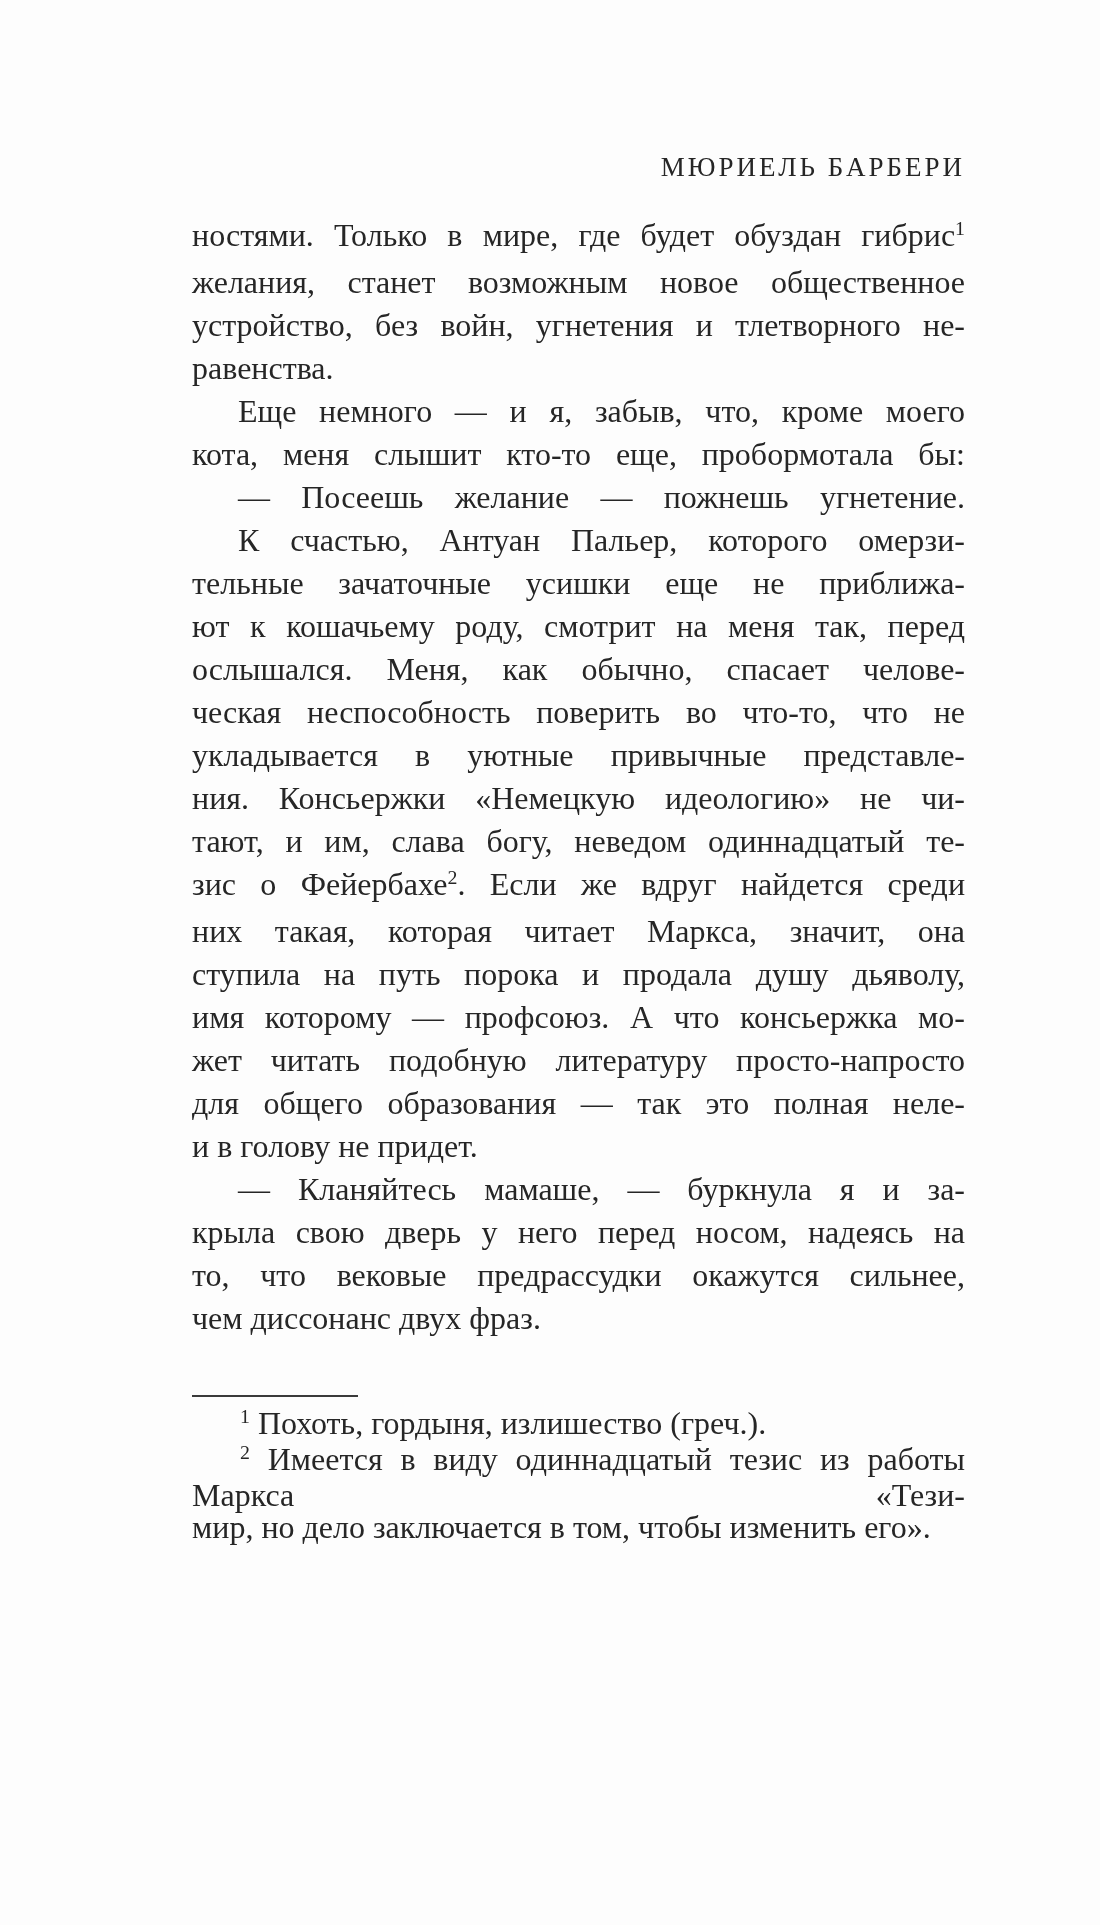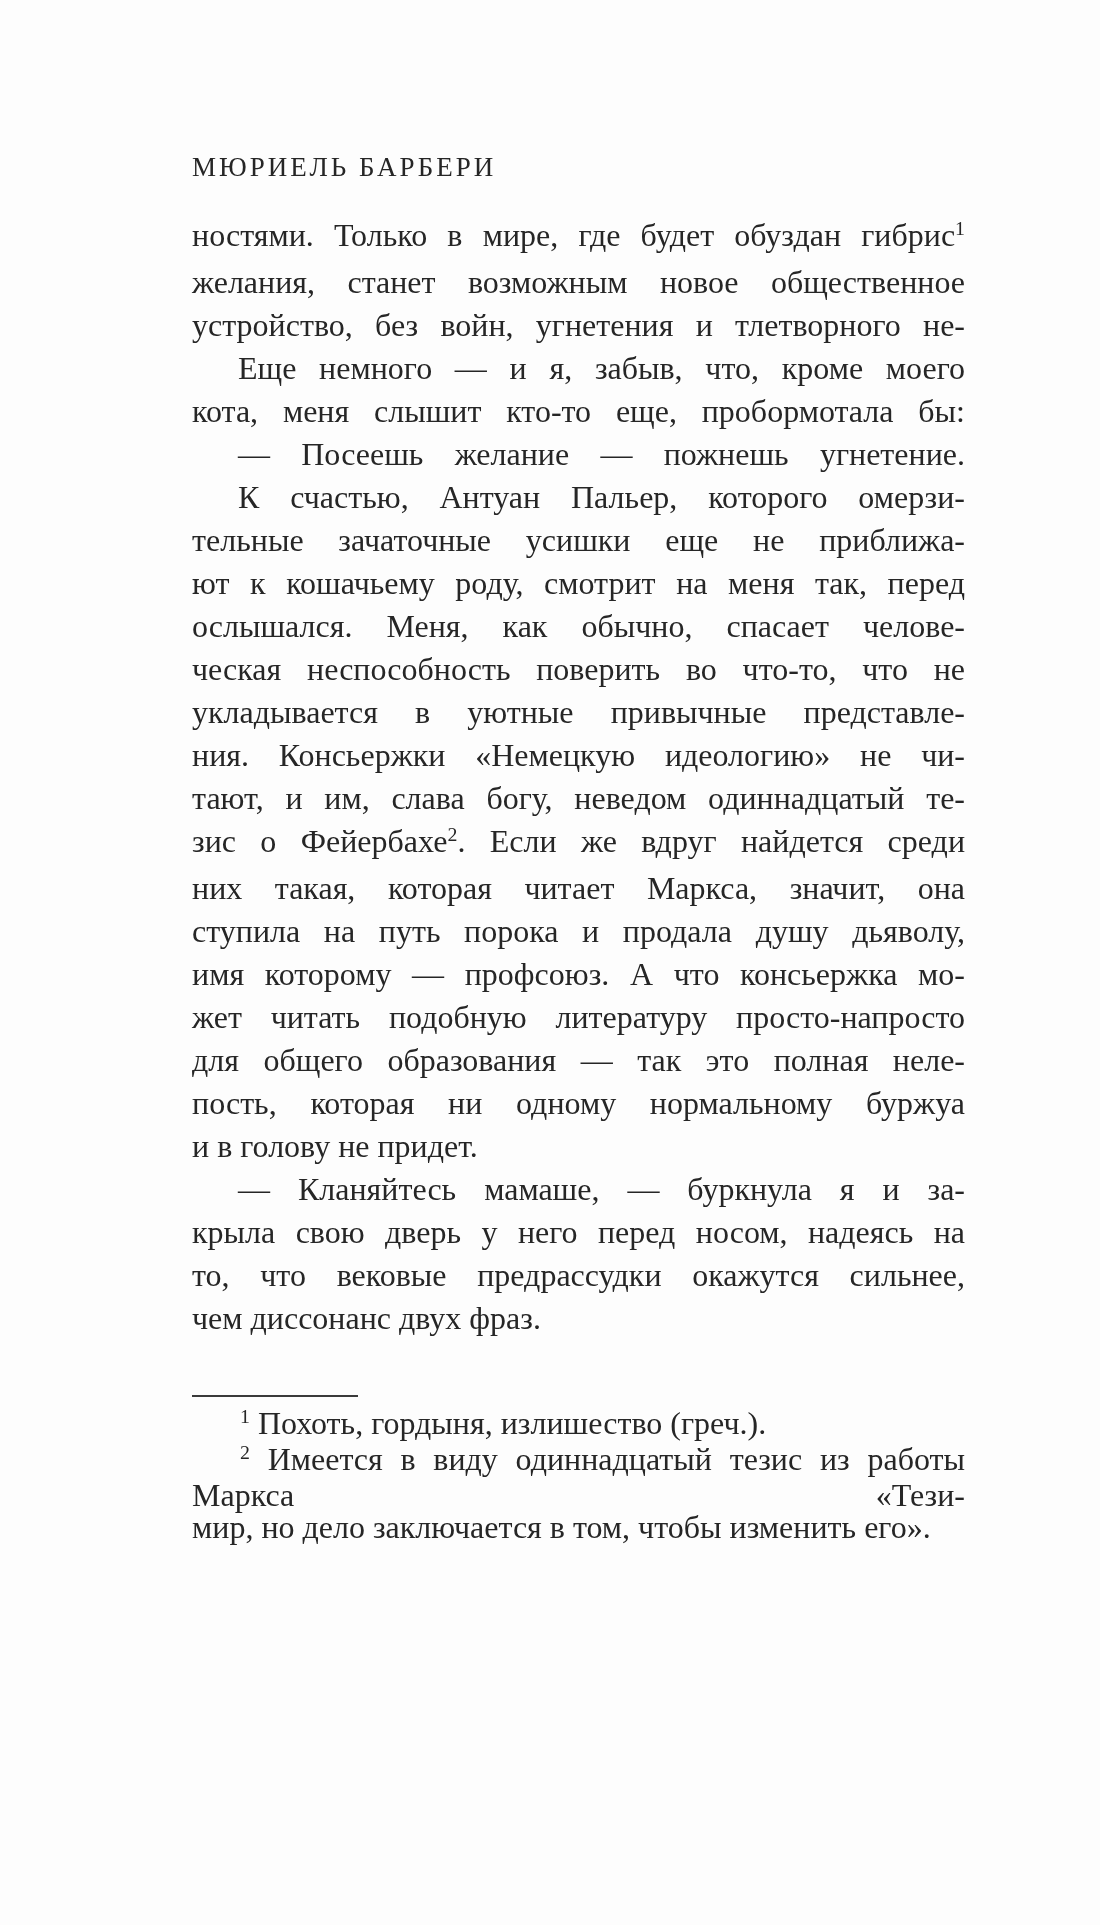--- a/index.html
+++ b/index.html
@@ -14,21 +14,21 @@
     background: #fdfdfd;
     font-family: "Liberation Serif", "DejaVu Serif", serif;
     color: #262626;
     overflow: hidden;
   }
   .running-header {
     position: absolute;
     top: 152px;
     left: 192px;
     width: 773px;
-    text-align: left;
+    text-align: right;
     font-size: 27px;
     letter-spacing: 3px;
     white-space: nowrap;
   }
   .body-text {
     position: absolute;
     top: 214px;
     left: 192px;
     width: 773px;
     font-size: 32px;
@@ -74,38 +74,38 @@
 </head>
 <body>
 
 <div class="page">
   <div class="running-header">МЮРИЕЛЬ БАРБЕРИ</div>
 
   <div class="body-text" id="body-text">
       <div class="line"><span class="n">ностями. Только в мире, где будет обуздан </span><span class="i">гибрис</span><span class="s">1</span></div>
       <div class="line"><span class="n">желания, станет возможным новое общественное</span></div>
       <div class="line"><span class="n">устройство, без войн, угнетения и тлетворного не-</span></div>
+      <div class="line end"><span class="n">равенства.</span></div>
       <div class="line ind"><span class="n">Еще немного — и я, забыв, что, кроме моего</span></div>
       <div class="line"><span class="n">кота, меня слышит кто-то еще, пробормотала бы:</span></div>
       <div class="line ind"><span class="n">— Посеешь желание — пожнешь угнетение.</span></div>
       <div class="line ind"><span class="n">К счастью, Антуан Пальер, которого омерзи-</span></div>
       <div class="line"><span class="n">тельные зачаточные усишки еще не приближа-</span></div>
       <div class="line"><span class="n">ют к кошачьему роду, смотрит на меня так, перед</span></div>
       <div class="line"><span class="n">ослышался. Меня, как обычно, спасает челове-</span></div>
       <div class="line"><span class="n">ческая неспособность поверить во что-то, что не</span></div>
       <div class="line"><span class="n">укладывается в уютные привычные представле-</span></div>
       <div class="line"><span class="n">ния. Консьержки «Немецкую идеологию» не чи-</span></div>
       <div class="line"><span class="n">тают, и им, слава богу, неведом одиннадцатый те-</span></div>
       <div class="line"><span class="n">зис о Фейербахе</span><span class="s">2</span><span class="n">. Если же вдруг найдется среди</span></div>
       <div class="line"><span class="n">них такая, которая читает Маркса, значит, она</span></div>
       <div class="line"><span class="n">ступила на путь порока и продала душу дьяволу,</span></div>
       <div class="line"><span class="n">имя которому — профсоюз. А что консьержка мо-</span></div>
       <div class="line"><span class="n">жет читать подобную литературу просто-напросто</span></div>
       <div class="line"><span class="n">для общего образования — так это полная неле-</span></div>
-      <div class="line"><span class="n">пость, которая ни одному нормальному буржуа</span></div>
       <div class="line end"><span class="n">и в голову не придет.</span></div>
       <div class="line ind"><span class="n">— Кланяйтесь мамаше, — буркнула я и за-</span></div>
       <div class="line"><span class="n">крыла свою дверь у него перед носом, надеясь на</span></div>
       <div class="line"><span class="n">то, что вековые предрассудки окажутся сильнее,</span></div>
       <div class="line end"><span class="n">чем диссонанс двух фраз.</span></div>
     </div>
 
   <div class="fn-separator"></div>
 
   <div class="footnotes" id="footnotes">

